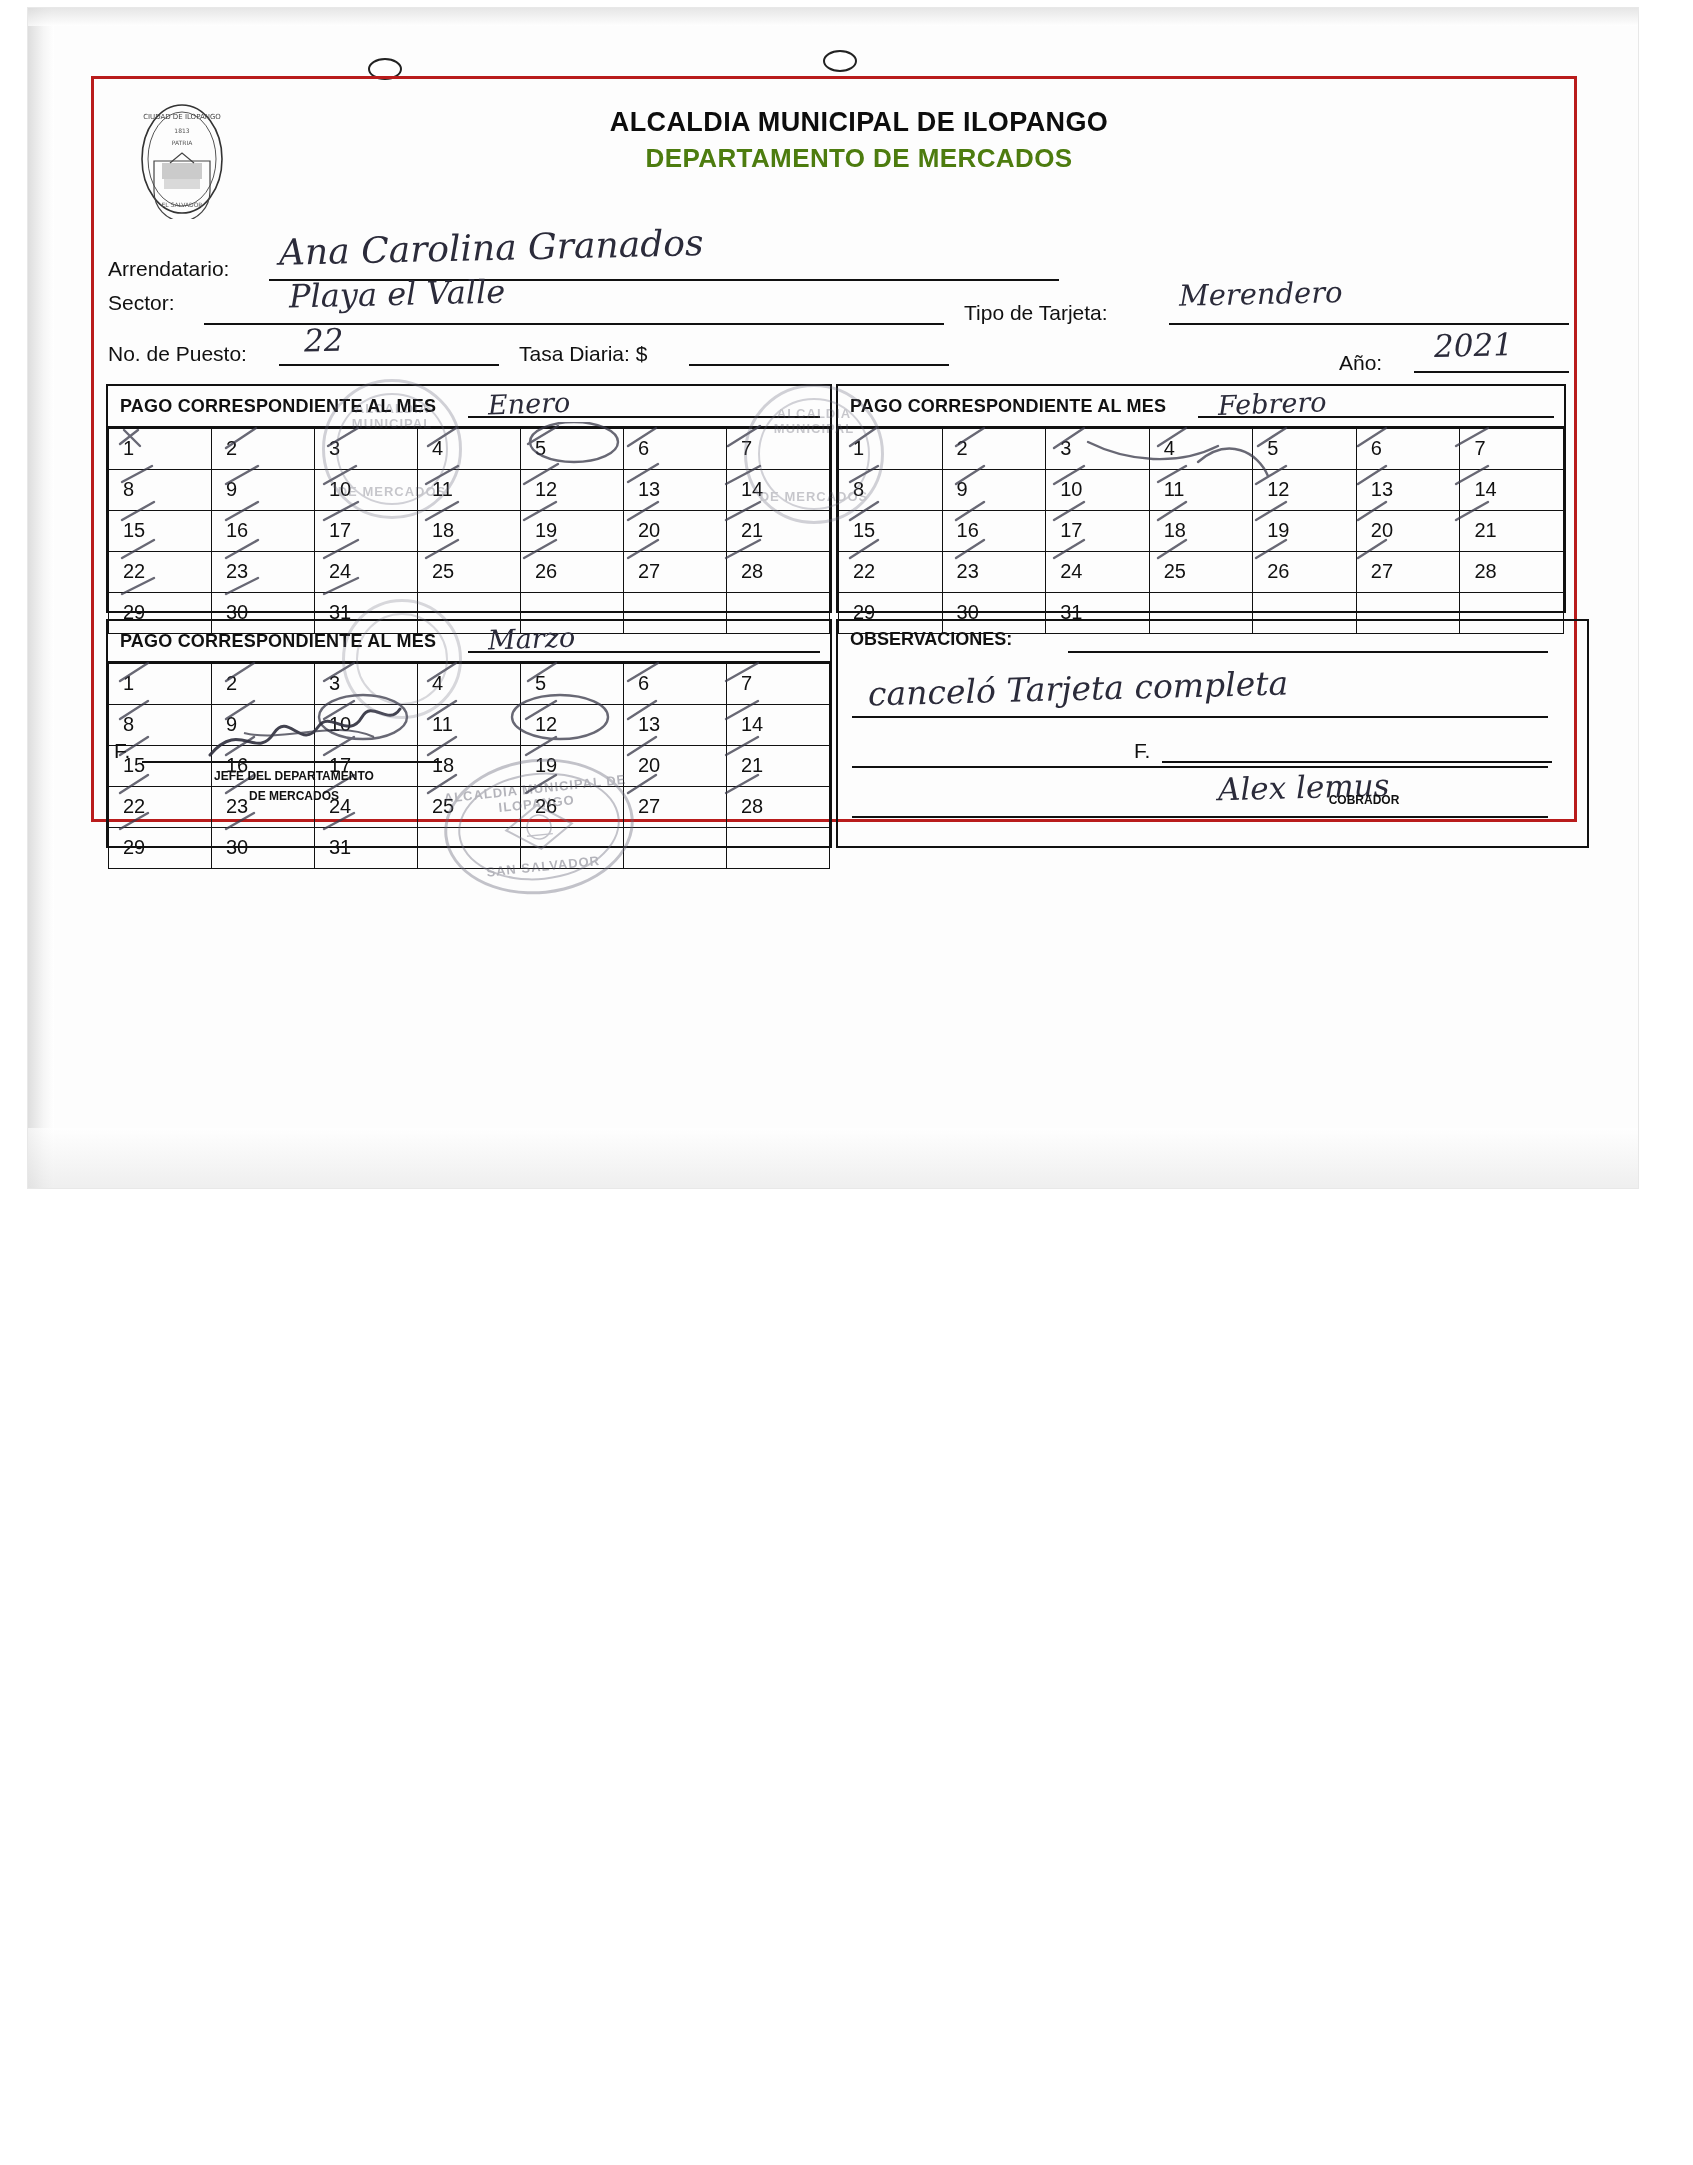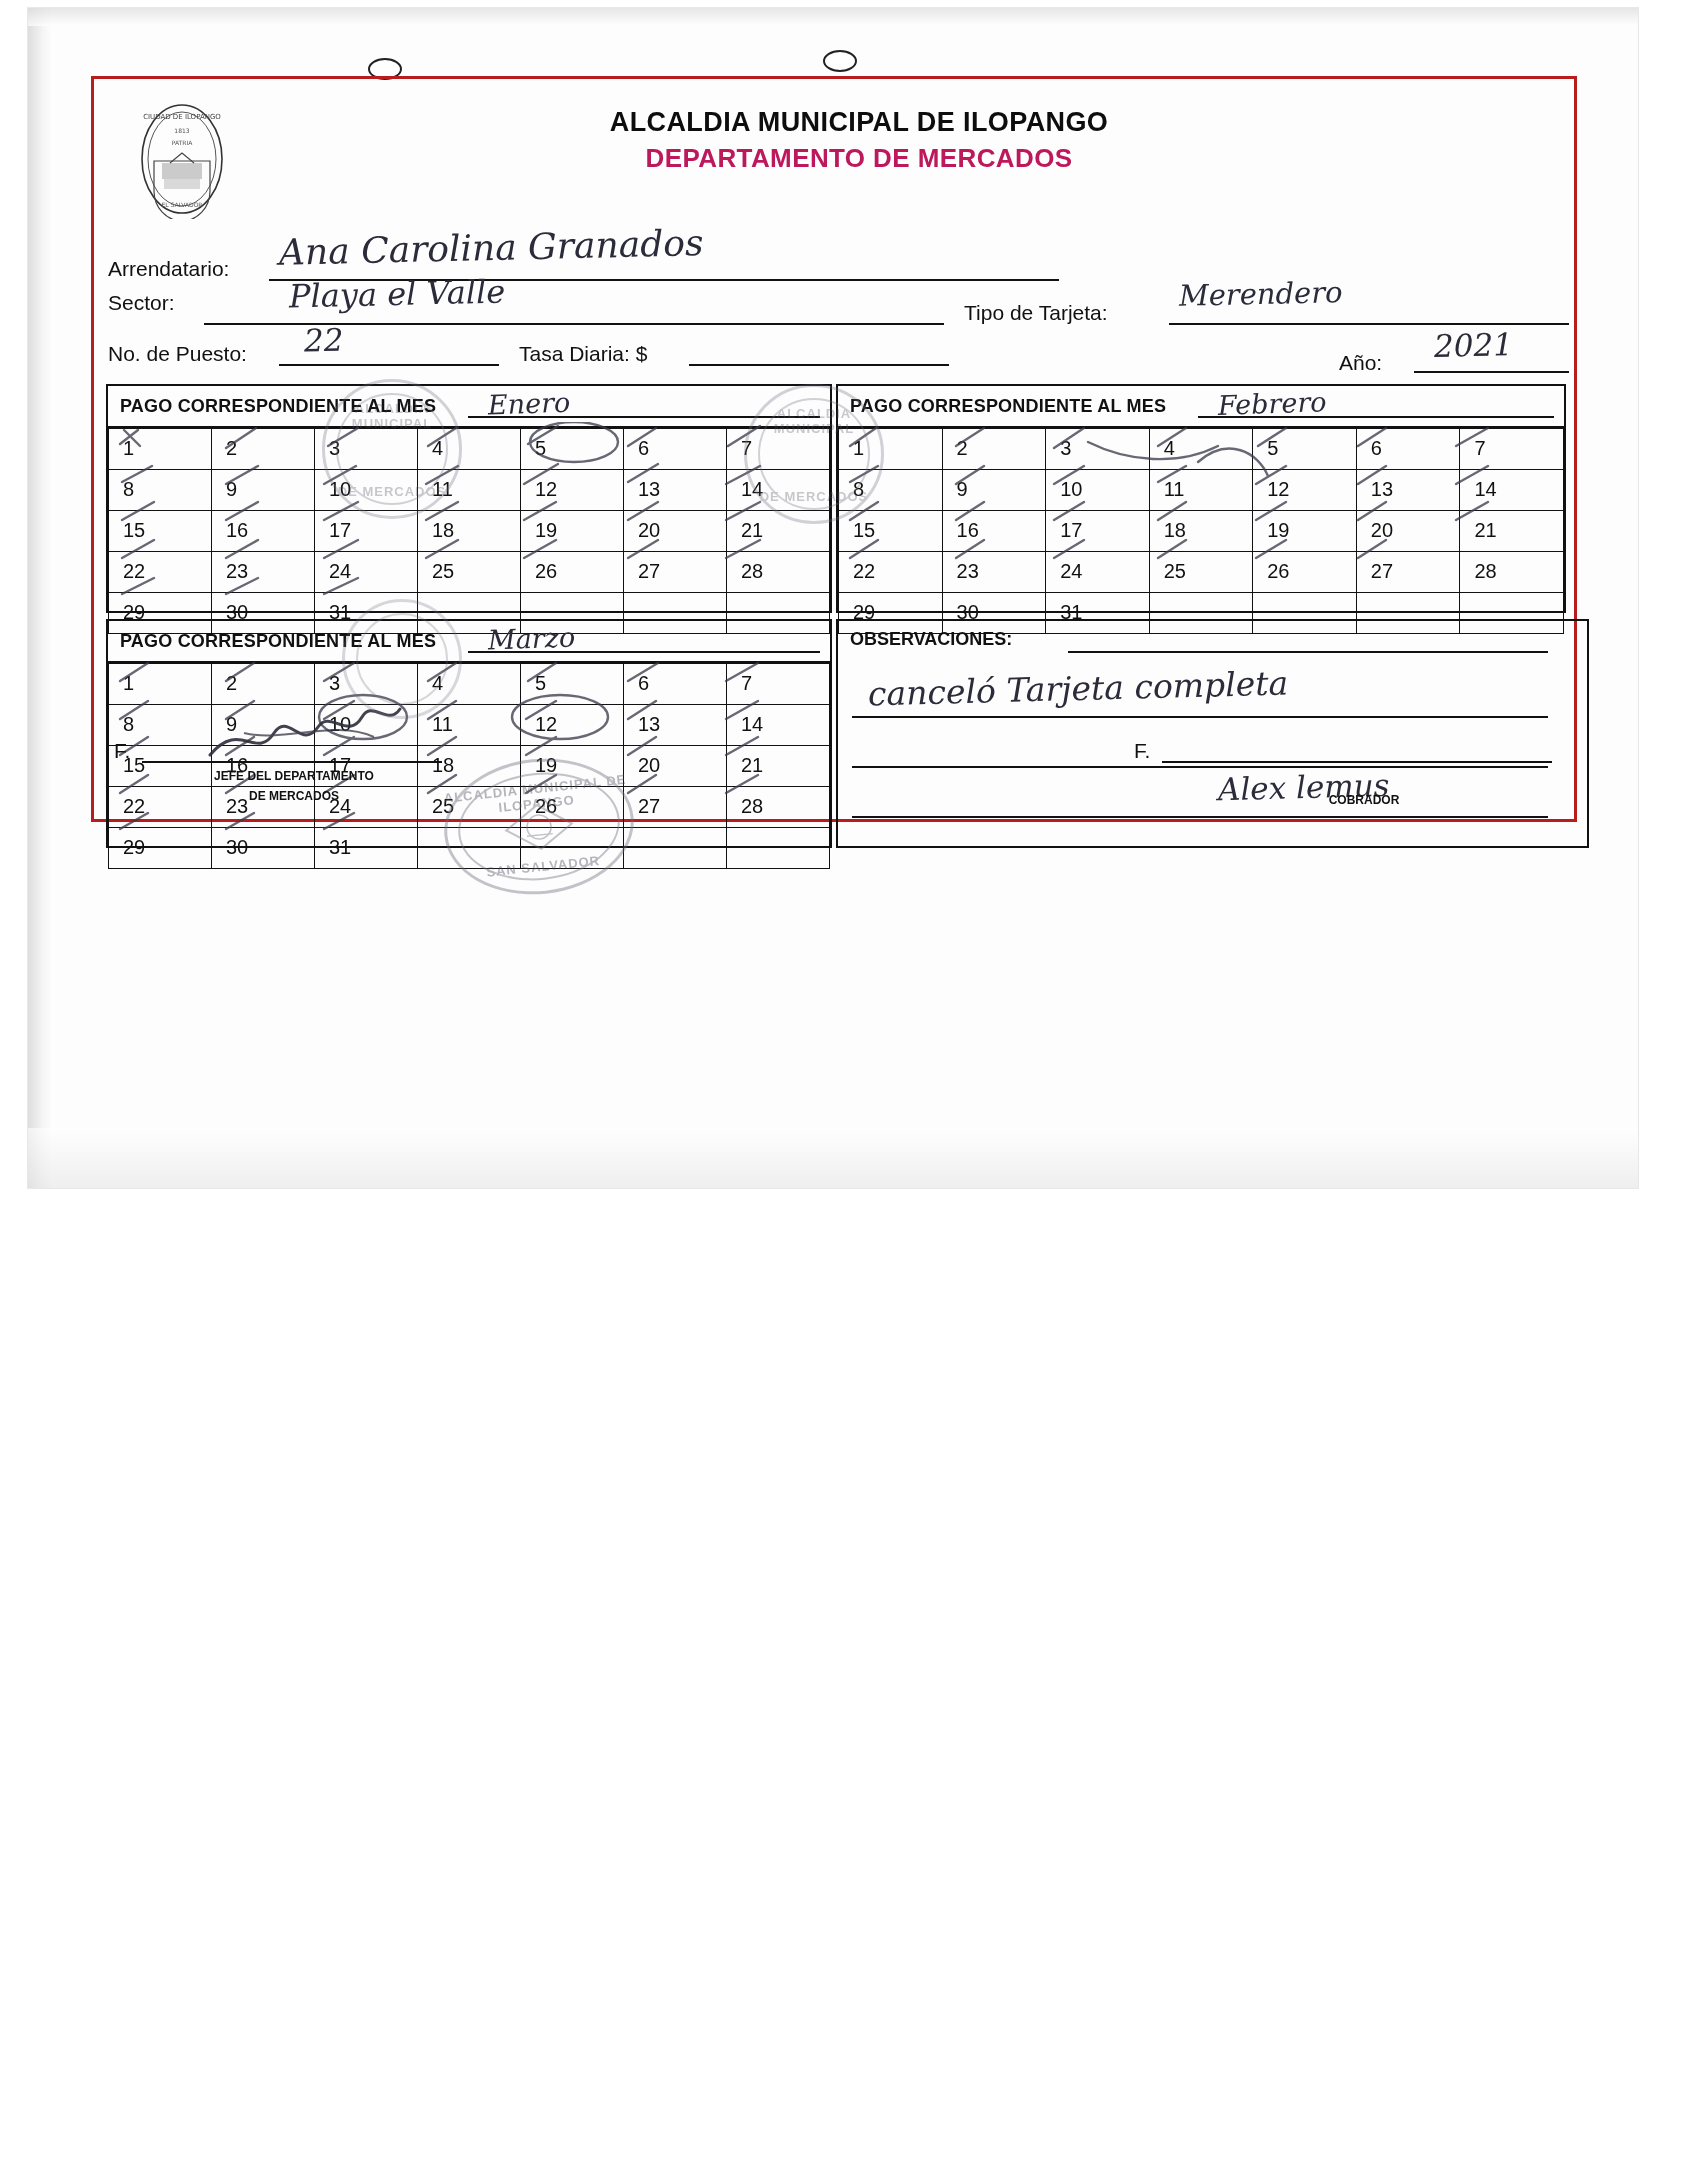--- a/index.html
+++ b/index.html
@@ -85,21 +85,21 @@
   #header-titles .line1 {
     font-size: 27px;
     font-weight: bold;
     letter-spacing: .4px;
     color: #0d0d0d;
   }
   #header-titles .line2 {
     font-size: 26px;
     font-weight: bold;
     letter-spacing: .4px;
-    color: #be185d;
+    color: #4d7c0f;
     margin-top: 5px;
   }
 
   
   .field-label {
     position: absolute;
     font-size: 21px;
     color: #111;
     white-space: nowrap;
   }

